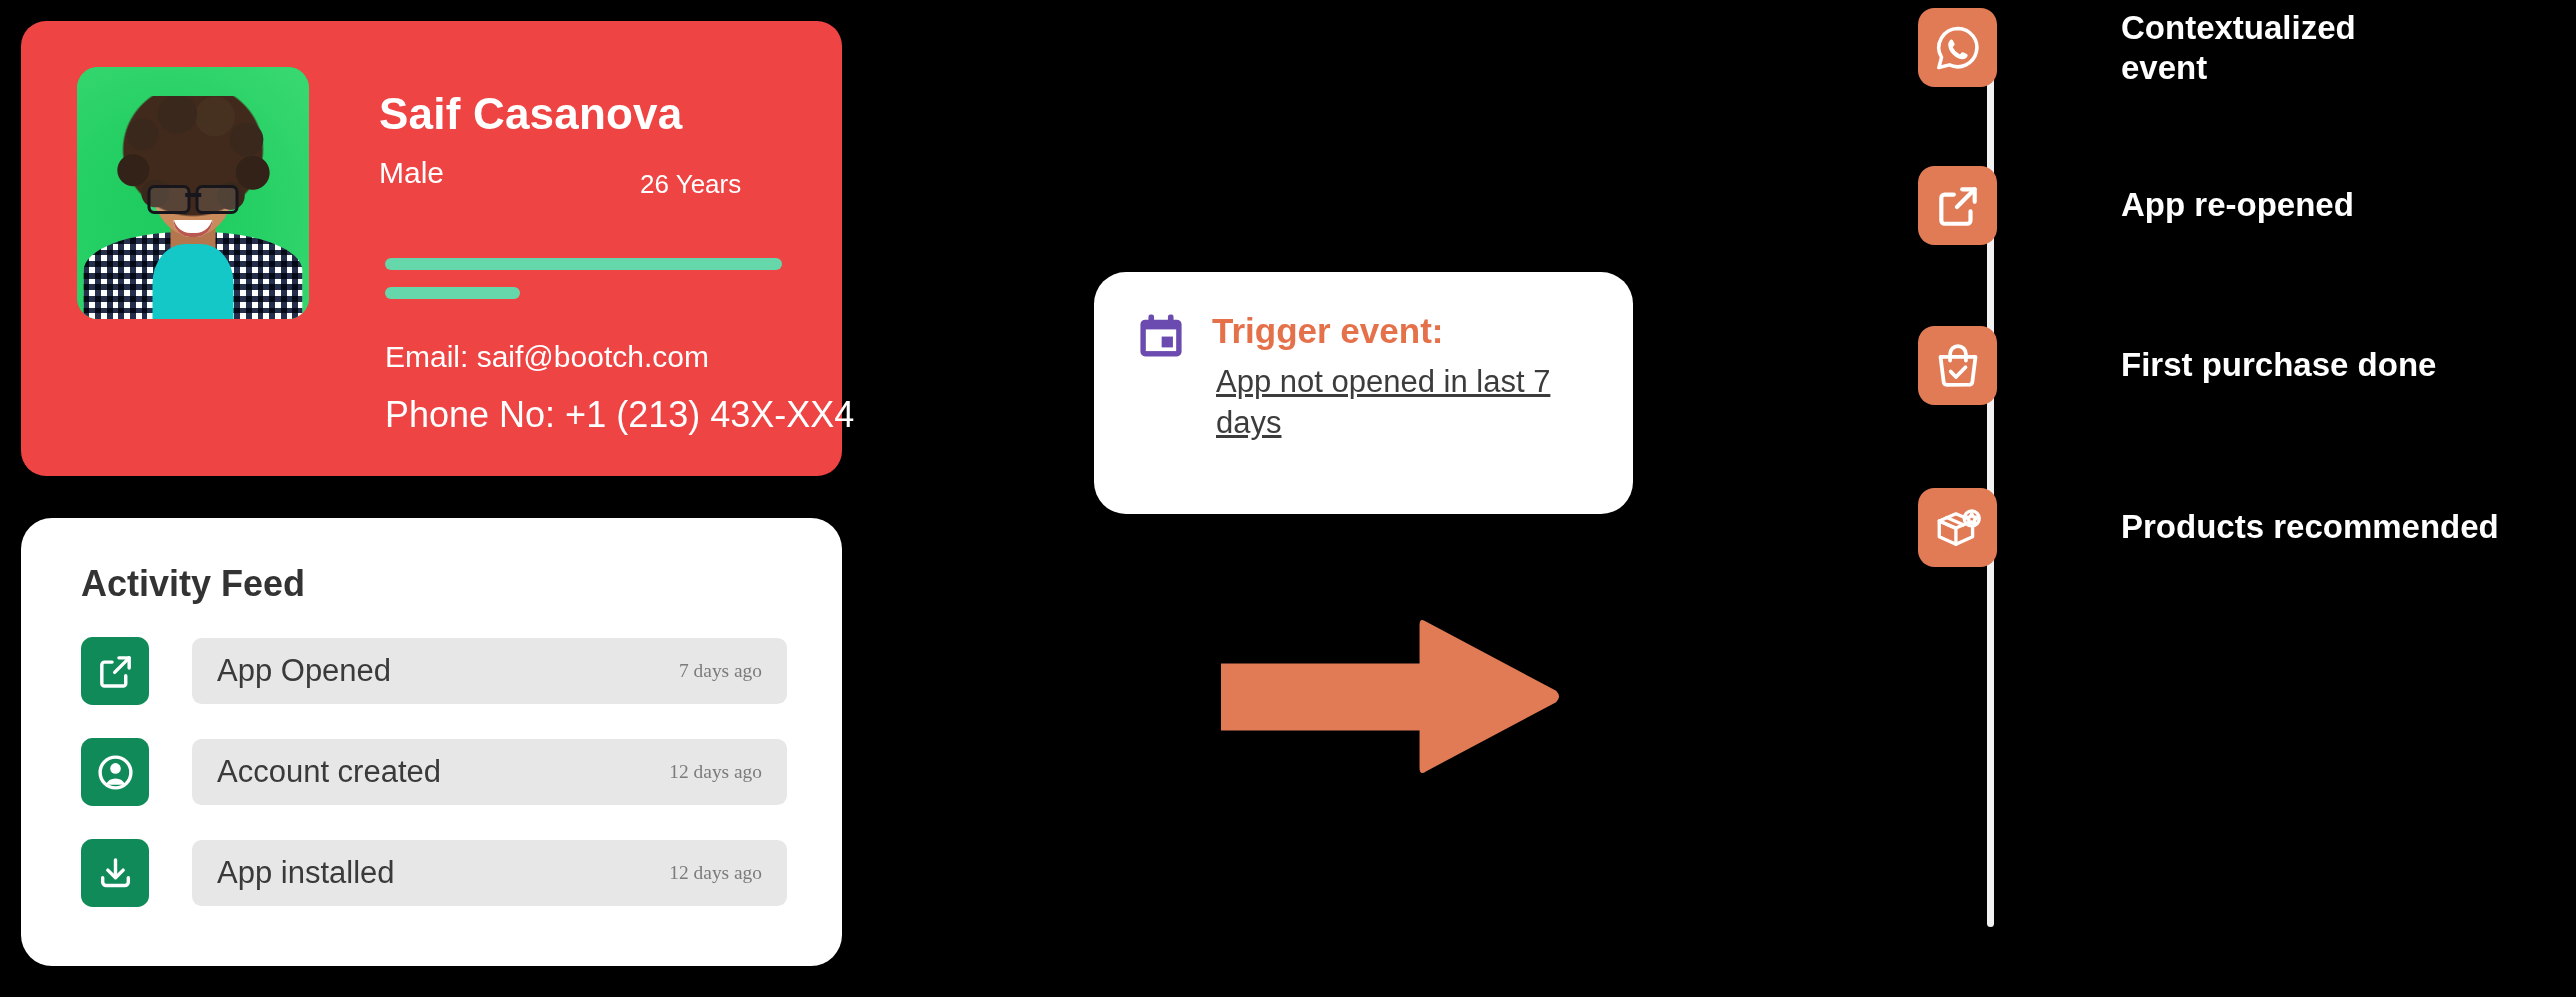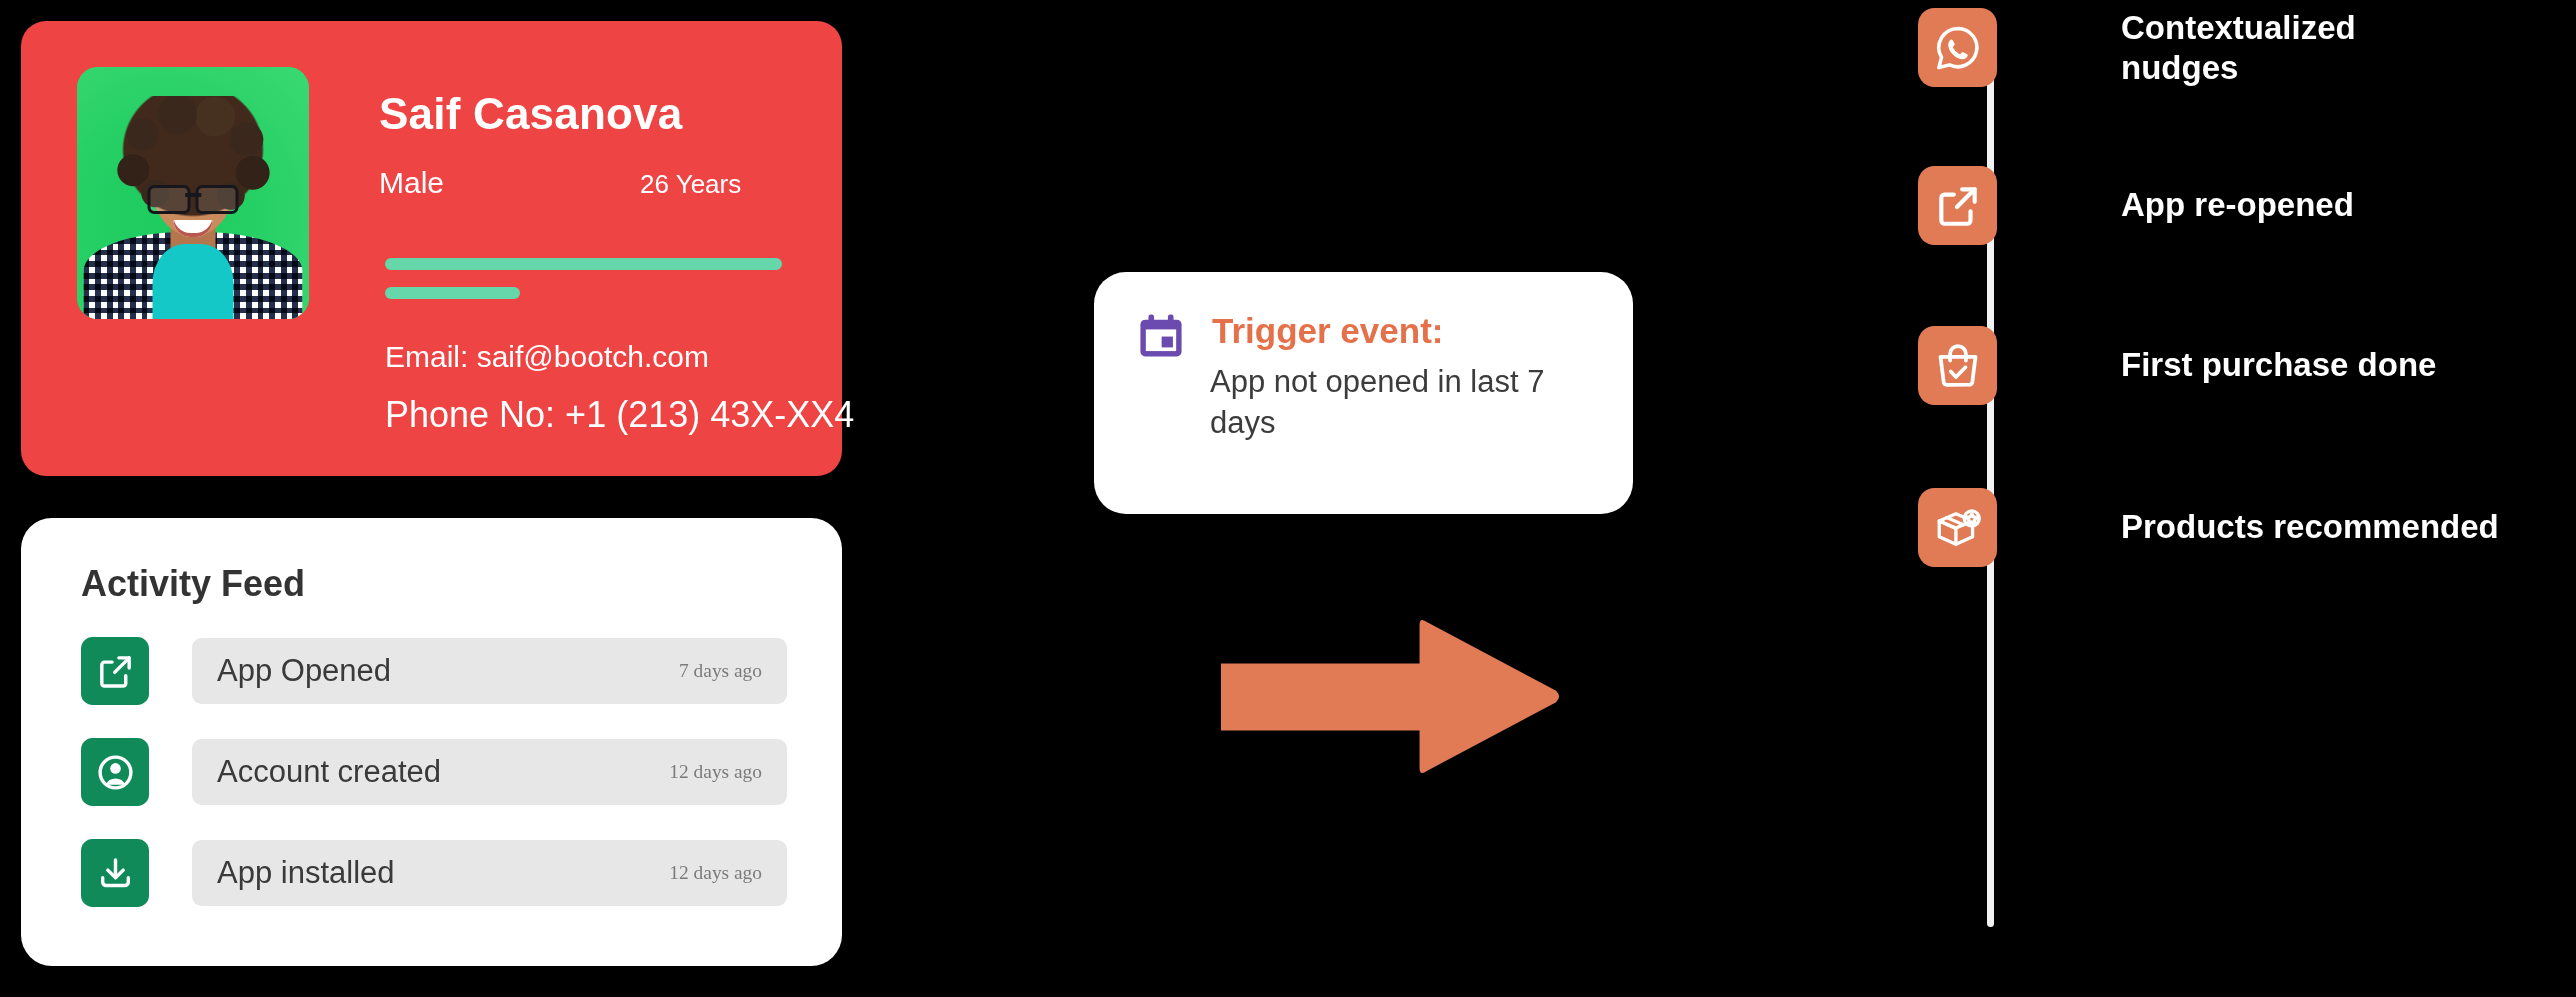--- a/index.html
+++ b/index.html
@@ -154,21 +154,20 @@
     letter-spacing: 0.2px;
     white-space: nowrap;
   }
   .profile-gender {
     position: absolute;
     left: 358px;
     top: 135px;
     color: #ffffff;
     font-size: 30px;
     white-space: nowrap;
-    margin-top: 10px;
   }
   .profile-age {
     position: absolute;
     left: 619px;
     top: 148px;
     color: #ffffff;
     font-size: 26px;
     white-space: nowrap;
   }
   .bar {
@@ -287,26 +286,27 @@
     position: absolute;
     left: 118px;
     top: 39px;
     font-size: 35px;
     font-weight: bold;
     color: #E4714A;
     white-space: nowrap;
   }
   .trigger-desc {
     position: absolute;
-    left: 116px;
+    left: 122px;
     top: 90px;
     width: 387px;
     font-size: 31px;
     line-height: 1.32;
     color: #3c3c3c;
+    text-decoration: underline;
   }
 
   
   .arrow {
     position: absolute;
     left: 1221px;
     top: 617px;
     width: 339px;
     height: 160px;
   }
@@ -468,21 +468,21 @@
     <div class="timeline-line"></div>
 
     <div class="tl-item tl-1">
       <div class="tl-badge">
         <svg viewBox="0 0 24 24" fill="none" stroke="#ffffff" stroke-width="1.7" stroke-linecap="round" stroke-linejoin="round">
           <path d="M12 2.6a9.2 9.2 0 0 0-7.9 13.9L2.8 21.4l5.1-1.3A9.2 9.2 0 1 0 12 2.6Z"></path>
           <path d="M8.6 7.9c.3-.1.7 0 .9.4l.8 1.5c.2.3.1.6-.1.9l-.5.6c-.2.2-.2.4-.1.6a7 7 0 0 0 3 3c.2.1.5.1.6-.1l.6-.6c.2-.2.6-.3.9-.1l1.5.8c.4.2.5.6.4.9-.3.9-1.3 1.6-2.3 1.6-3.3 0-7-3.7-7-7 0-1 .5-2 1.3-2.5Z" fill="#ffffff" stroke="none"></path>
         </svg>
       </div>
       <div class="tl-label">Contextualized
-nudges</div>
+event</div>
     </div>
 
     <div class="tl-item tl-2">
       <div class="tl-badge">
         <svg viewBox="0 0 24 24" fill="none" stroke="#ffffff" stroke-width="2" stroke-linecap="round" stroke-linejoin="round">
           <path d="M14 4h6v6"></path>
           <path d="M20 4 11.5 12.5"></path>
           <path d="M18 14.5V19a1.5 1.5 0 0 1-1.5 1.5h-11A1.5 1.5 0 0 1 4 19V8a1.5 1.5 0 0 1 1.5-1.5H10"></path>
         </svg>
       </div>

